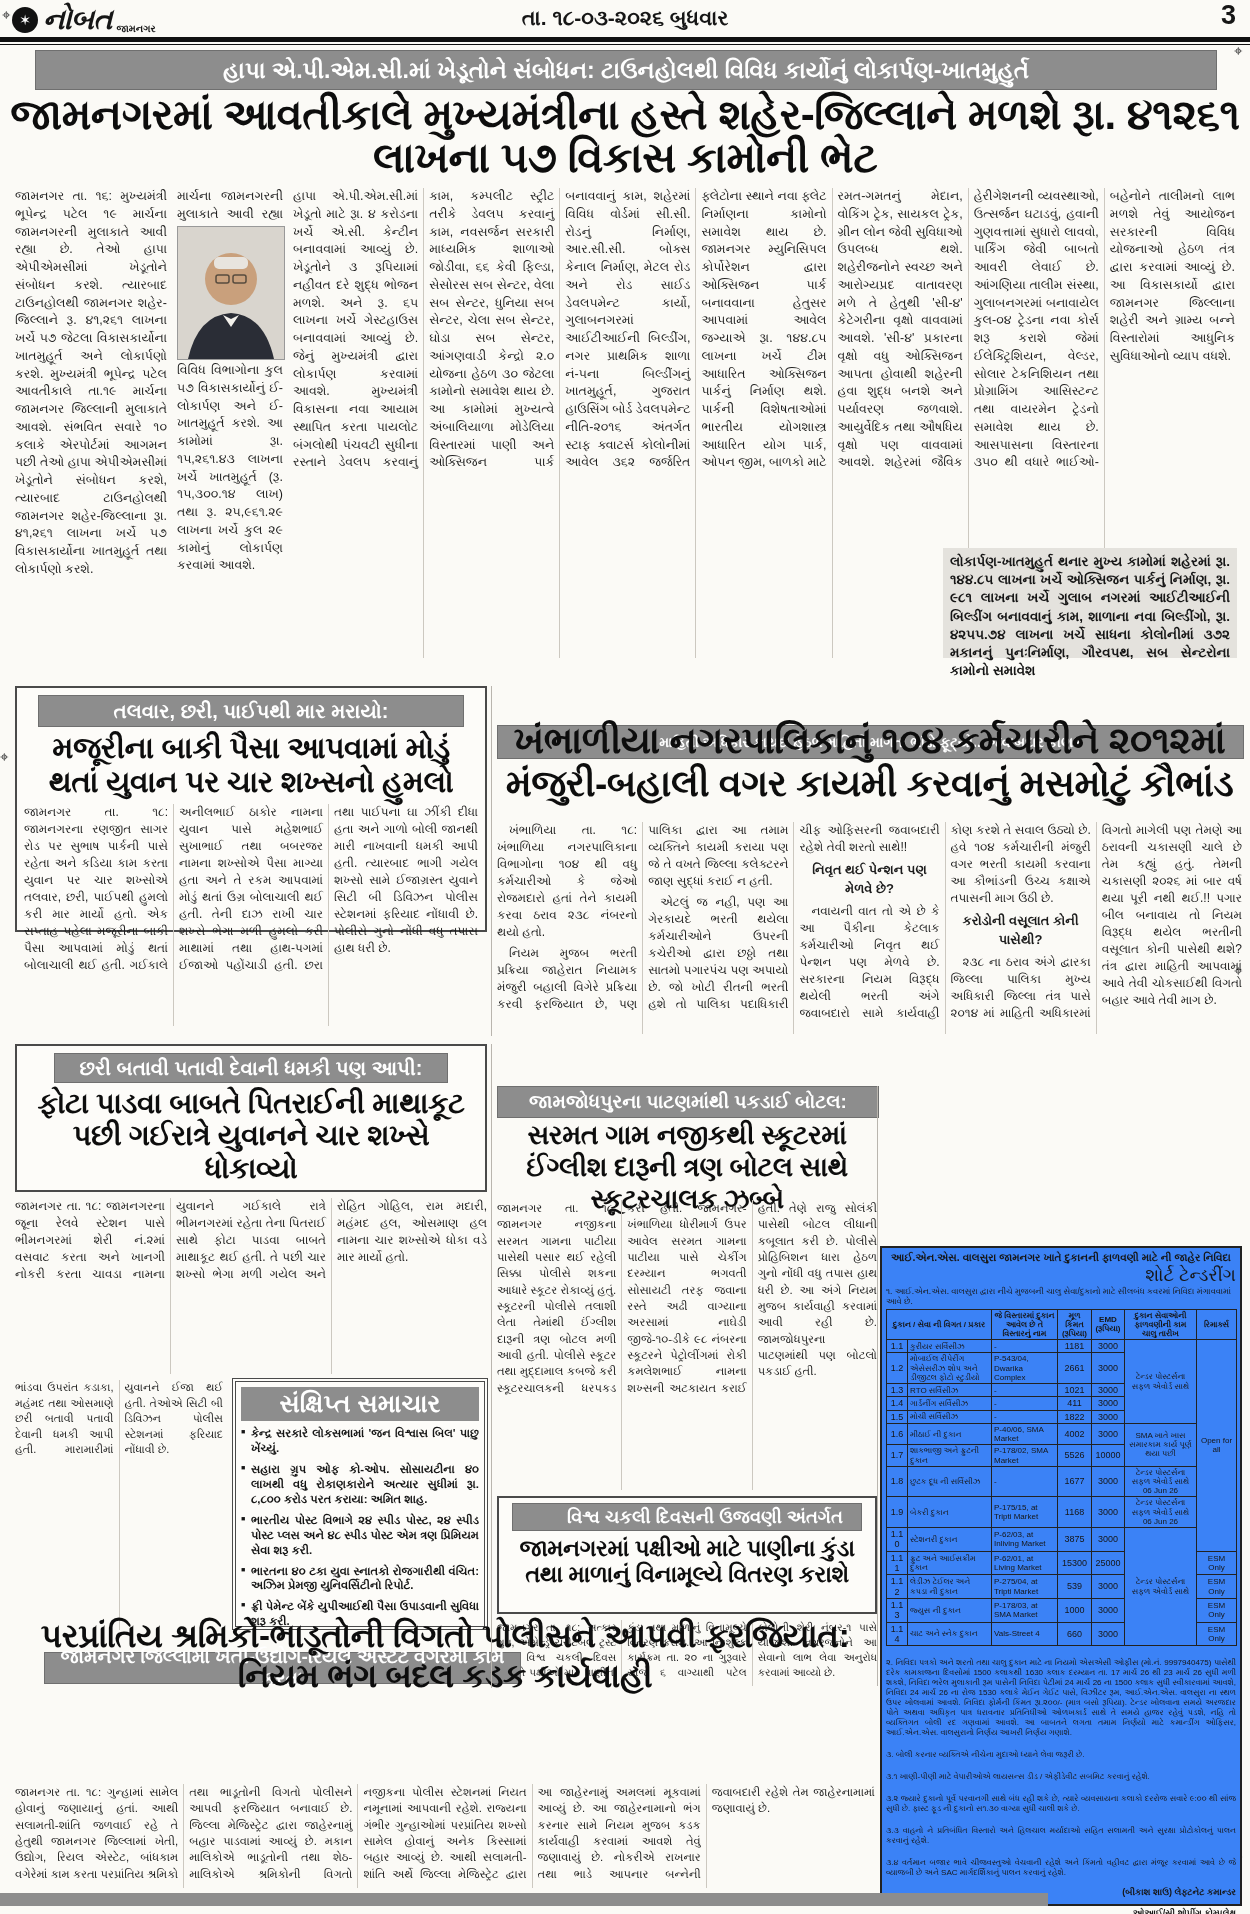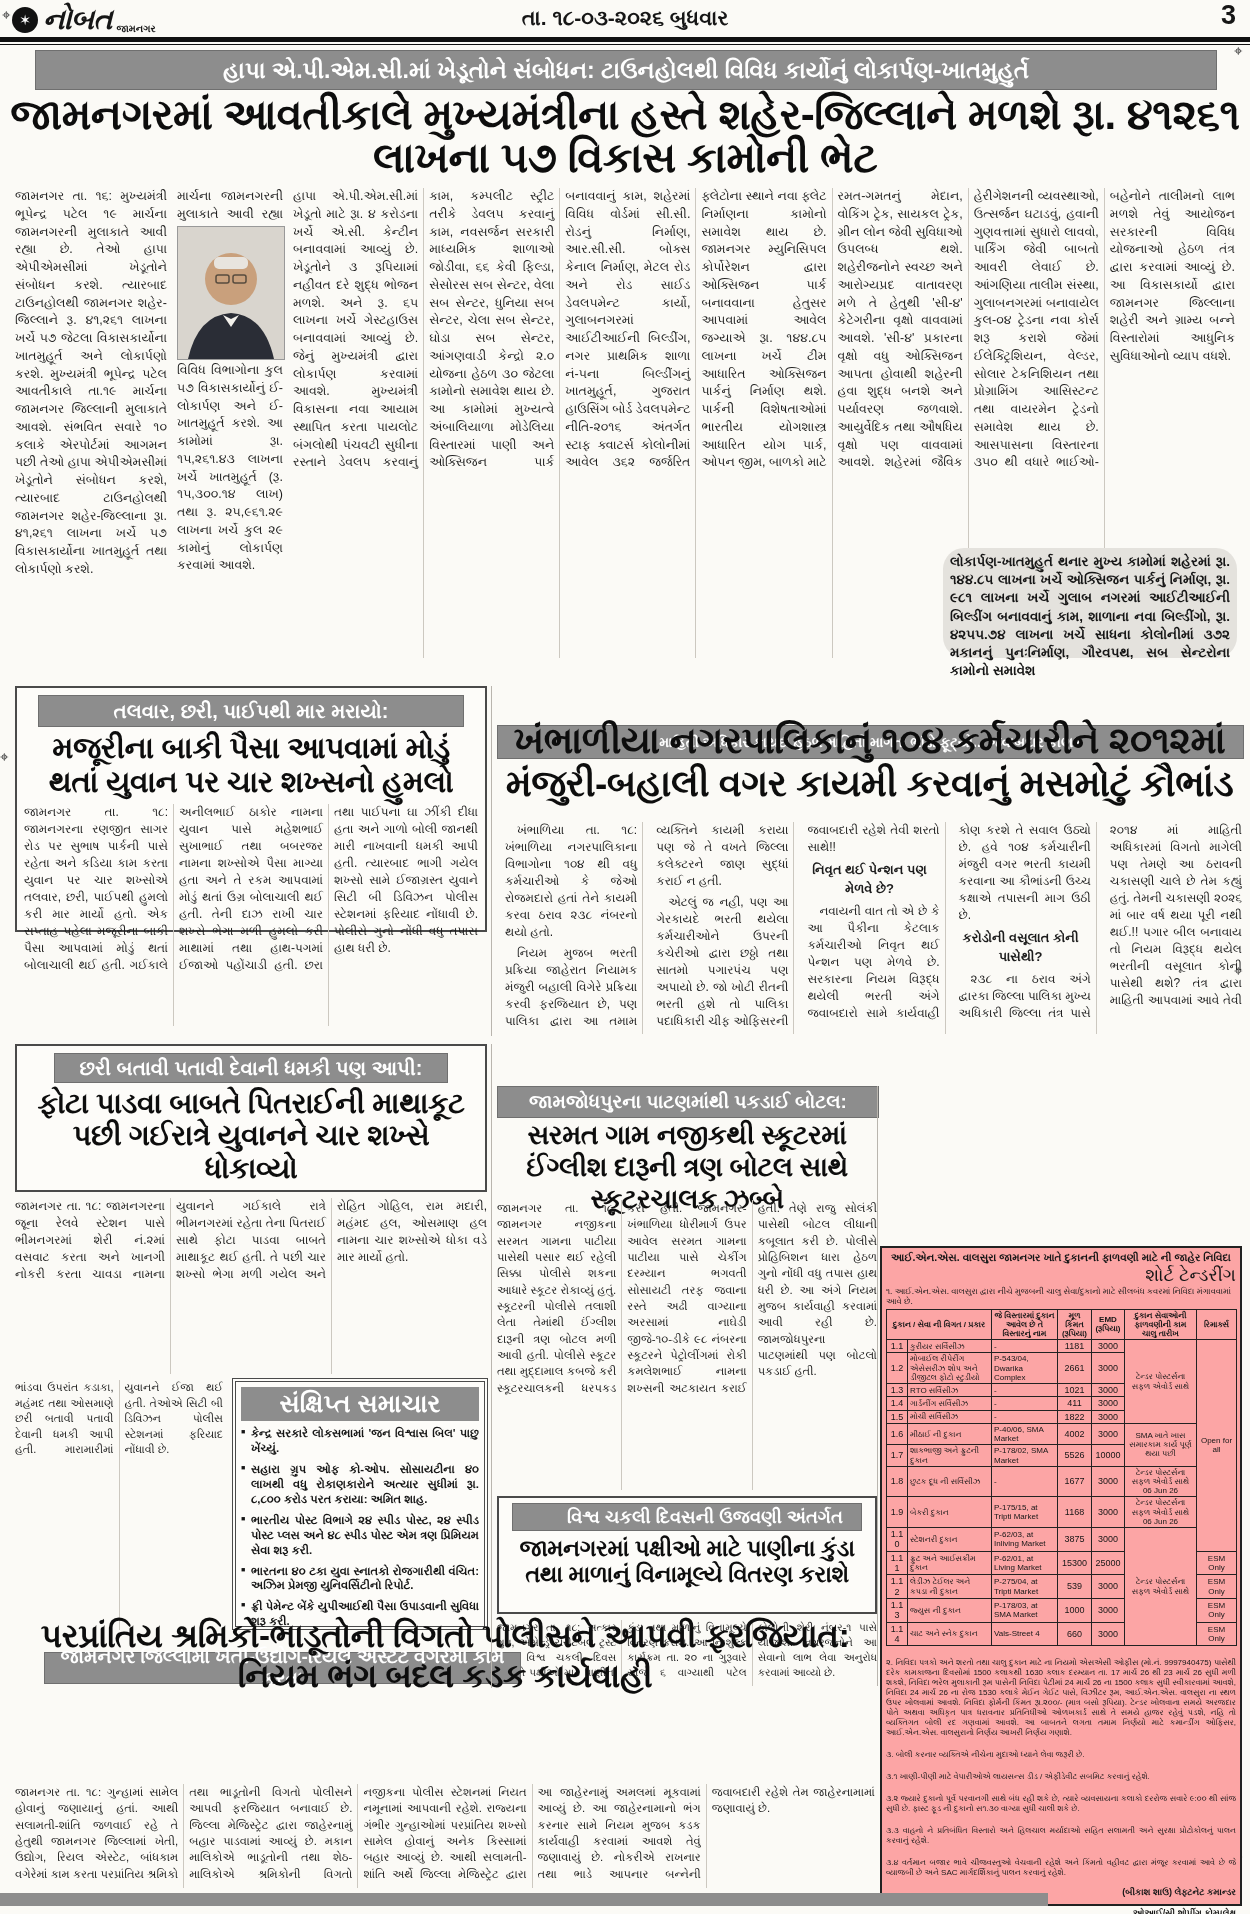--- a/index.html
+++ b/index.html
@@ -18,36 +18,36 @@
   .rule-thin{left:0;top:44px;width:1250px;height:1px;background:#111;}
   
   .kicker{background:#8d8d8d;color:#fff;font-weight:bold;text-align:center;border:1px solid #6f6f6f;
           display:flex;align-items:center;justify-content:center;}
   .top-banner{left:35px;top:50px;width:1180px;height:38px;font-size:23px;}
   
   .headline{font-weight:bold;text-align:center;color:#0d0d0d;letter-spacing:-0.5px;}
   .main-headline{left:8px;top:94px;width:1234px;height:84px;font-size:42px;line-height:1.02;}
   
   .btxt{font-size:12.5px;line-height:1.42;text-align:justify;color:#1c1c1c;}
-  .btxt p{margin:0 0 4px 8px;text-indent:12px;}
+  .btxt p{margin:0 0 4px 0;text-indent:12px;}
   .cols{column-gap:11px;column-rule:1px solid #ccc8c0;}
   .subhead{font-weight:bold;text-align:center;margin:5px 0;font-size:13px;}
   
   .photo{left:177px;top:226px;width:106px;height:132px;background:#d9d5ce;border:1px solid #999;overflow:hidden;}
   
   .highlight{left:943px;top:548px;width:294px;height:110px;background:#e4e2dd;font-size:13.5px;
-             font-weight:bold;line-height:1.35;text-align:justify;padding:5px 7px;box-sizing:border-box;border-radius:21px;}
+             font-weight:bold;line-height:1.35;text-align:justify;padding:5px 7px;box-sizing:border-box;}
   .story-box{border:2px solid #4a4a4a;background:#fdfcf9;box-sizing:border-box;padding:7px;}
   .brief-box{border:4px double #4a4a4a;background:#fdfcf9;box-sizing:border-box;padding:5px;}
   .brief-title{background:#8d8d8d;color:#fff;font-weight:bold;font-size:25px;text-align:center;
                padding:2px 0;margin-bottom:5px;}
   .brief-item{font-size:11.5px;font-weight:600;line-height:1.3;margin:0 0 6px 0;text-align:justify;padding-left:10px;position:relative;}
   .brief-item::before{content:"■";position:absolute;left:0;top:1px;font-size:7px;}
   
-  .tender-box{left:880px;top:1246px;width:362px;height:660px;border:2px solid #222;background:#fca5a5;
+  .tender-box{left:880px;top:1246px;width:362px;height:660px;border:2px solid #222;background:#3b82f6;
               box-sizing:border-box;padding:3px 4px;}
   .tender-t1{font-size:10.5px;font-weight:bold;text-align:center;line-height:1.2;}
   .tender-t2{font-size:18px;font-weight:normal;text-align:right;margin:1px 0;}
   .tender-intro{font-size:8.3px;line-height:1.2;margin-bottom:2px;}
   table.tender{border-collapse:collapse;width:100%;table-layout:fixed;}
   table.tender th,table.tender td{border:1px solid #222;font-size:8px;line-height:1.15;
        padding:1px 2px;vertical-align:middle;word-wrap:break-word;}
   table.tender th{font-weight:bold;text-align:center;}
   table.tender td.num{text-align:center;font-size:9px;}
   table.tender td.grp{text-align:center;}

